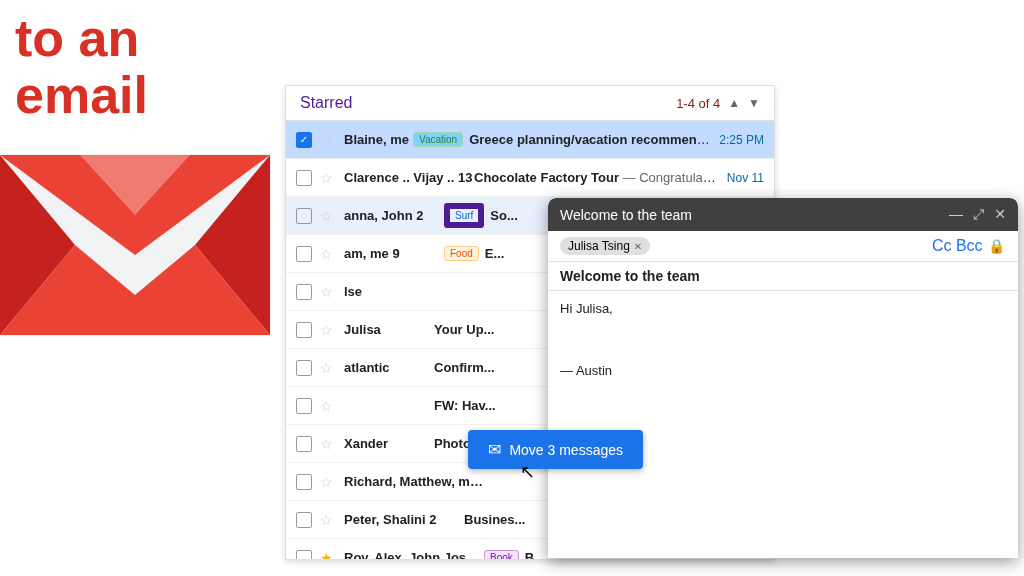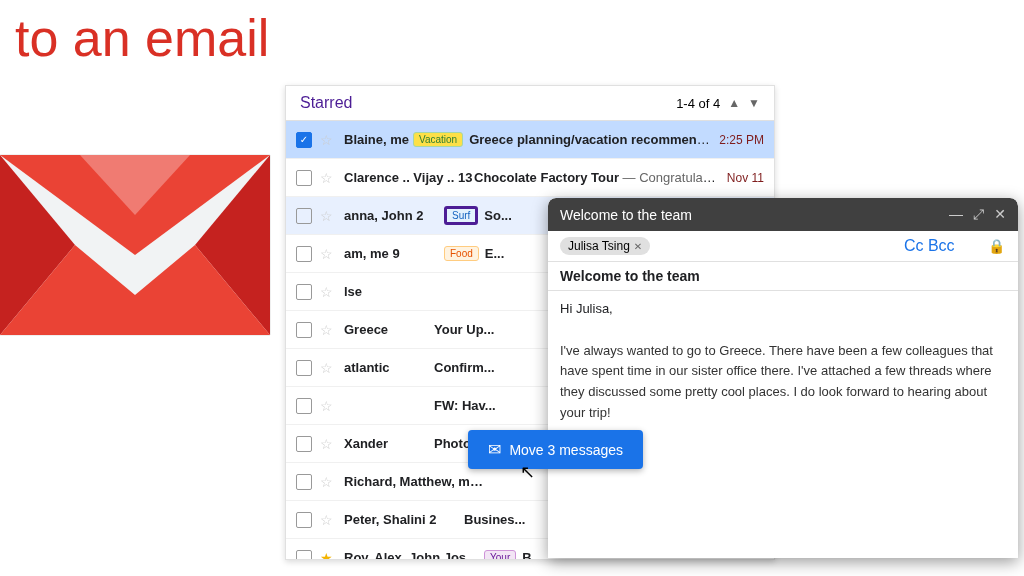--- a/index.html
+++ b/index.html
@@ -22,21 +22,21 @@
       z-index: 10;
     }
     .hero-title-black {
       font-size: 52px;
       font-weight: 700;
       color: #111;
       line-height: 1.1;
     }
     .hero-title-red {
       font-size: 52px;
-      font-weight: 400;
+      font-weight: 700;
       color: #d93025;
       line-height: 1.1;
     }
 
     
     .gmail-panel {
       position: absolute;
       top: 85px;
       left: 285px;
       width: 490px;
@@ -55,21 +55,21 @@
       padding: 8px 14px;
       border-bottom: 1px solid #e0e0e0;
     }
     .panel-header-title {
       font-size: 16px;
       color: #4c1d95;
       font-weight: 400;
     }
     .panel-header-count {
       font-size: 13px;
-      color: #000000;
+      color: #7f1d1d;
     }
     .panel-header-right {
       display: flex;
       align-items: center;
       gap: 8px;
     }
 
     
     .email-row {
       display: flex;
@@ -124,39 +124,39 @@
       flex-shrink: 0;
     }
 
     .tag-badge {
       font-size: 10px;
       padding: 1px 5px;
       border-radius: 3px;
       margin-right: 6px;
       flex-shrink: 0;
     }
-    .tag-vacation { background: #fde047; color: #2e7d32; border: 1px solid #a5d6a7; }
-    .tag-surf { background: #e3f2fd; color: #1565c0; border: 3px solid #4c1d95; }
+    .tag-vacation { background: #7dd3fc; color: #2e7d32; border: 1px solid #a5d6a7; }
+    .tag-surf { background: #e3f2fd; color: #1565c0; border: 6px solid #4c1d95; }
     .tag-food { background: #fff3e0; color: #e65100; border: 1px solid #ffcc80; }
     .tag-book { background: #f3e5f5; color: #6a1b9a; border: 1px solid #ce93d8; }
 
     .subject {
       flex: 1;
       overflow: hidden;
       text-overflow: ellipsis;
       white-space: nowrap;
       color: #202124;
       font-size: 13px;
     }
     .subject .subj-bold { font-weight: 600; }
     .subject .subj-light { color: #666; font-weight: 400; }
 
     .time {
       font-size: 12px;
-      color: #7f1d1d;
+      color: #0369a1;
       margin-left: 8px;
       flex-shrink: 0;
       white-space: nowrap;
     }
 
     
     .compose-window {
       position: absolute;
       top: 198px;
       left: 548px;
@@ -193,21 +193,20 @@
       font-size: 14px;
       cursor: pointer;
     }
 
     .compose-to {
       display: flex;
       align-items: center;
       padding: 6px 12px;
       border-bottom: 1px solid #e0e0e0;
       font-size: 13px;
-      gap: 28px;
     }
     .to-chip {
       background: #e0e0e0;
       border-radius: 12px;
       padding: 2px 8px;
       font-size: 12px;
       display: flex;
       align-items: center;
       gap: 4px;
     }
@@ -355,21 +354,21 @@
 
   <div class="email-row">
     <div class="checkbox"></div>
     <span class="star">☆</span>
     <span class="sender">lse</span>
   </div>
 
   <div class="email-row">
     <div class="checkbox"></div>
     <span class="star">☆</span>
-    <span class="sender" style="width:90px;">Greece</span>
+    <span class="sender" style="width:90px;">Julisa</span>
     <span class="subject"><span class="subj-bold">Your Up...</span></span>
   </div>
 
   <div class="email-row">
     <div class="checkbox"></div>
     <span class="star">☆</span>
     <span class="sender" style="width:90px;">atlantic</span>
     <span class="subject"><span class="subj-bold">Confirm...</span></span>
   </div>
 
@@ -397,21 +396,21 @@
     <div class="checkbox"></div>
     <span class="star">☆</span>
     <span class="sender" style="width:120px;">Peter, Shalini 2</span>
     <span class="subject"><span class="subj-bold">Busines...</span></span>
   </div>
 
   <div class="email-row">
     <div class="checkbox"></div>
     <span class="star filled">★</span>
     <span class="sender" style="width:140px;">Roy, Alex, John Jose 5</span>
-    <span class="tag-badge tag-book">Your</span>
+    <span class="tag-badge tag-book">Book</span>
     <span class="subject"><span class="subj-bold">B...</span></span>
   </div>
 
 </div>
 
 <div class="compose-window">
   <div class="compose-header">
     <span class="compose-header-title">Welcome to the team</span>
     <div class="compose-header-icons">
       <span class="compose-header-icon">—</span>
@@ -424,21 +423,20 @@
       <span>Julisa Tsing</span>
       <span class="to-chip-x">✕</span>
     </div>
     <span class="cc-bcc">Cc Bcc</span>
     <span class="lock-icon">🔒</span>
   </div>
   <div class="compose-subject">Welcome to the team</div>
   <div class="compose-body">
     <p>Hi Julisa,</p>
     <br>
-    <p style="font-size:13px;color:#333;">I've always wanted to go to Greece. There have been a few colleagues that have spent time in our sister office there. I've attached a few threads where they discussed some pretty cool places. I do look forward to hearing about your trip!</p>
     <br>
     <p>— Austin</p>
   </div>
 </div>
 
 <button class="move-btn">
   <span class="move-btn-icon">✉</span>
   <span>Move 3 messages</span>
 </button>
 

